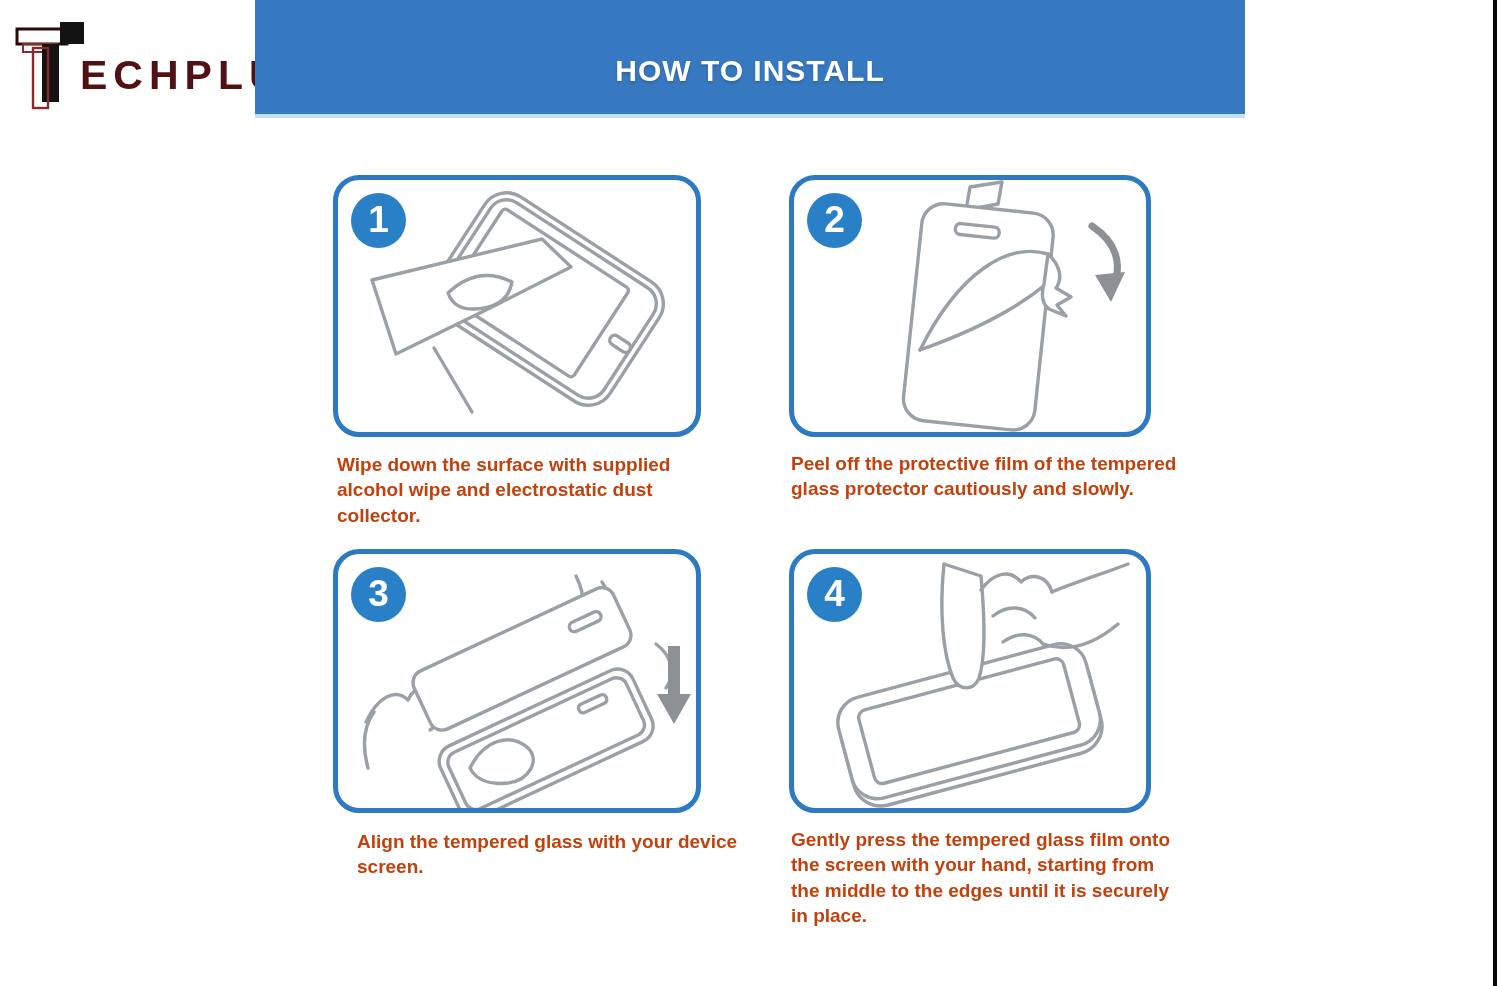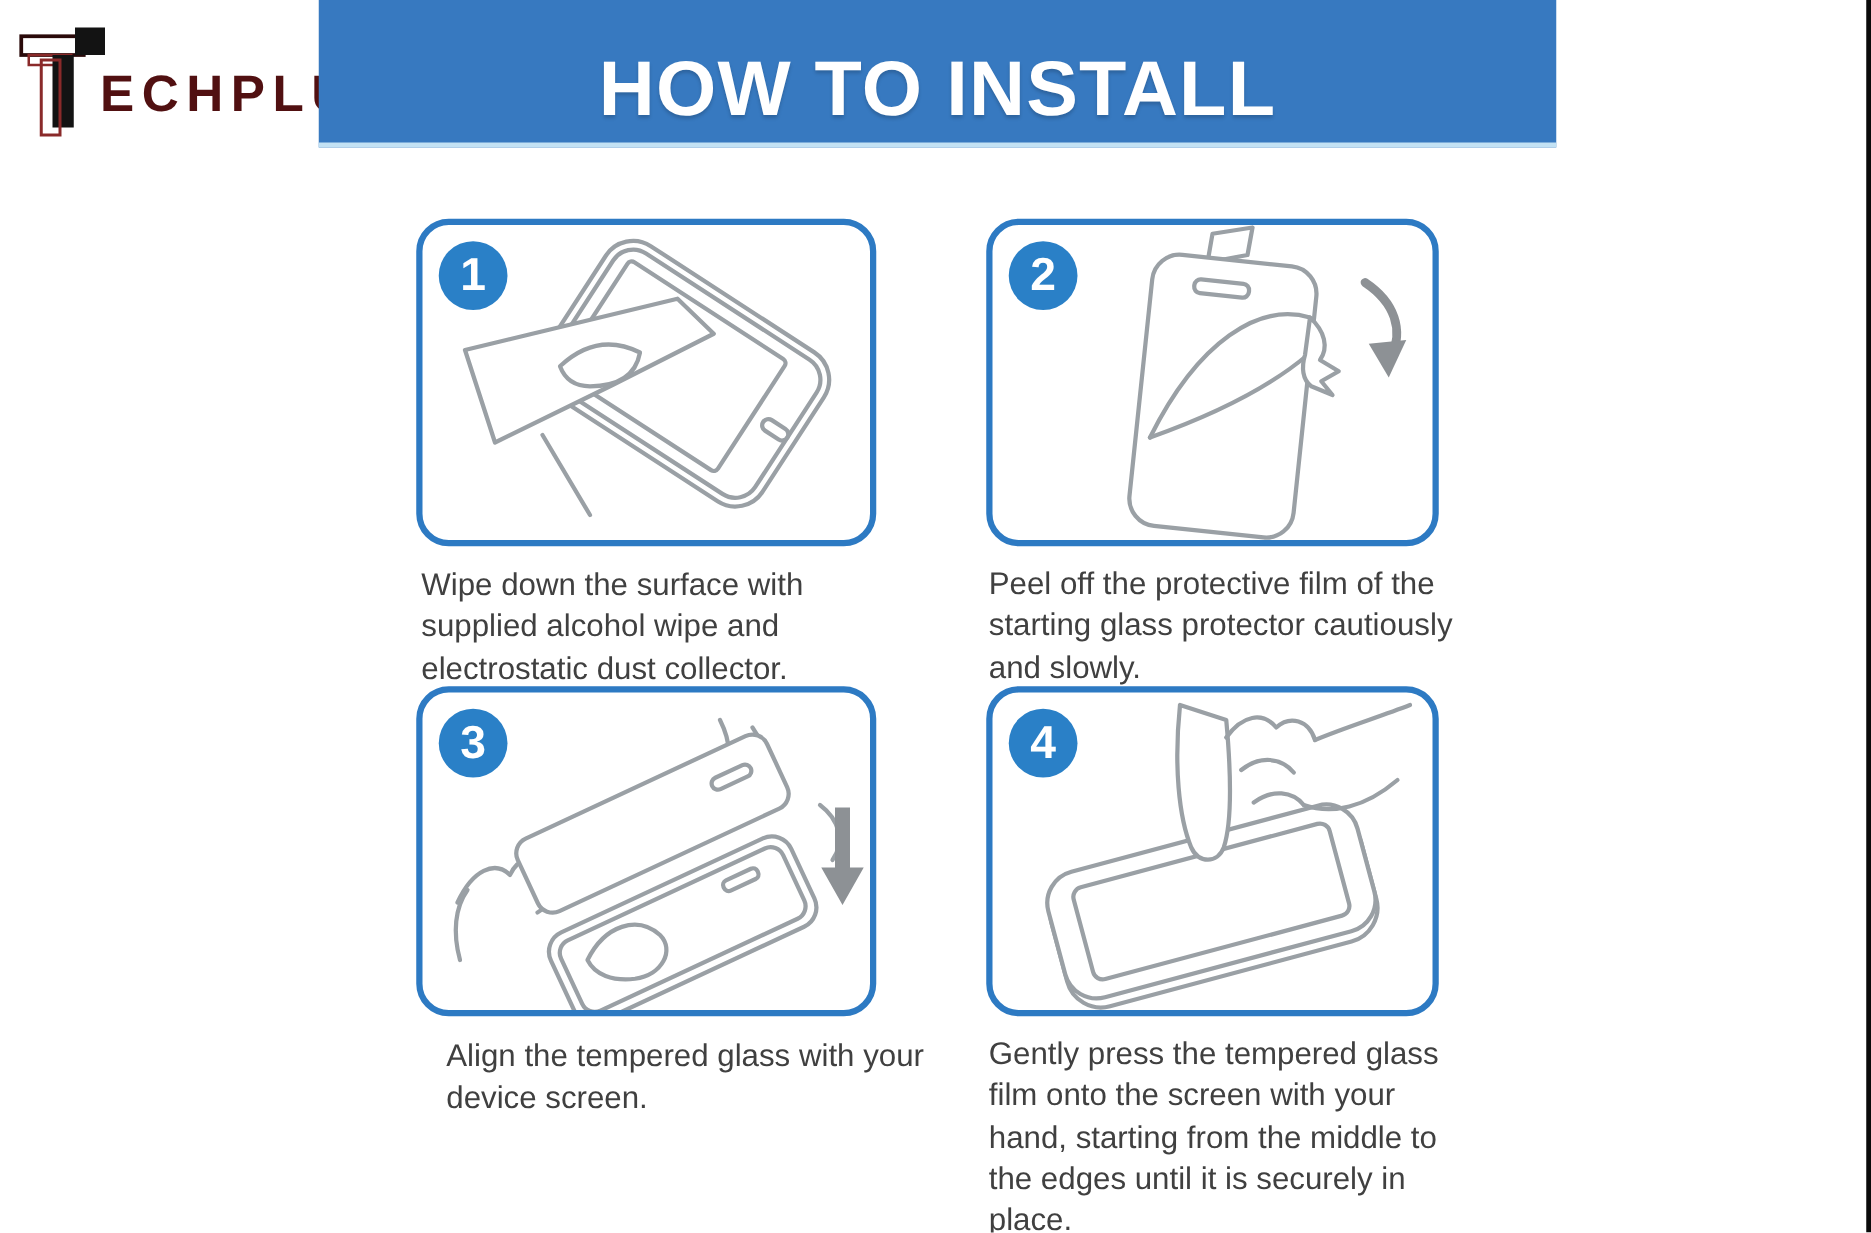--- a/index.html
+++ b/index.html
@@ -27,42 +27,42 @@
     line-height: 1; margin-left: -2px; padding-bottom: 52px;
   }
 
   
   .header {
     position: absolute; left: 255px; top: 0; width: 990px; height: 118px;
     background: #3779c0; border-bottom: 4px solid #c3e2f4;
     display: flex; align-items: center; justify-content: center;
   }
   .header h1 {
-    color: #ffffff; font-size: 62px; font-weight: bold; letter-spacing: 1px;
+    color: #ffffff; font-size: 30px; font-weight: bold; letter-spacing: 1px;
     text-shadow: 0 2px 3px rgba(0,0,0,0.18);
     margin-top: 28px;
   }
 
   
   .box {
     position: absolute; background: #ffffff;
     border: 5px solid #2d7ac3; border-radius: 26px;
   }
   .box svg.illus { position: absolute; left: 0; top: 0; width: 100%; height: 100%; }
   .badge {
     position: absolute; left: 13px; top: 13px; width: 55px; height: 55px;
     border-radius: 50%; background: #2a80c7; z-index: 2;
     display: flex; align-items: center; justify-content: center;
   }
   .badge span {
     color: #ffffff; font-size: 37px; font-weight: bold; line-height: 1;
     transform: translateY(-1px);
   }
   .caption {
-    position: absolute; color: #404040; font-size: 25px; font-weight: normal;
+    position: absolute; color: #c2410c; font-size: 19px; font-weight: bold;
     line-height: 1.33; width: 392px;
   }
 
   .box-1 { left: 333px; top: 175px; width: 368px; height: 262px; }
   .box-2 { left: 789px; top: 175px; width: 362px; height: 262px; }
   .box-3 { left: 333px; top: 549px; width: 368px; height: 264px; }
   .box-4 { left: 789px; top: 549px; width: 362px; height: 264px; }
 
   .caption-1 { left: 337px; top: 452px; }
   .caption-2 { left: 791px; top: 451px; }
@@ -124,21 +124,21 @@
       <rect class="lineart-fill" x="118" y="28" width="132" height="218" rx="22"></rect>
       <rect class="lineart" x="152" y="46" width="44" height="11" rx="5" stroke-width="2.6"></rect>
     </g>
     <path class="lineart" d="M126,170 C 165,92 214,62 254,74"></path>
     <path class="lineart" d="M126,170 C 188,148 226,126 252,104"></path>
     <path class="lineart-fill" d="M254,74 C 266,85 269,98 262,108 L277,117 L263,125 L272,136 L255,129 C 248,124 247,114 250,104 Z" stroke-width="2.8"></path>
     <path d="M298,46 C 322,62 329,84 319,106" fill="none" stroke="#8d9195" stroke-width="7" stroke-linecap="round"></path>
     <polygon class="solidgray" points="301,95 331,92 317,122"></polygon>
   </svg>
 </div>
-<p class="caption caption-2">Peel off the protective film of the starting glass protector cautiously and slowly.</p>
+<p class="caption caption-2">Peel off the protective film of the tempered glass protector cautiously and slowly.</p>
 
 <div class="box box-3">
   <div class="badge">
     <span>3</span>
   </div>
   <svg class="illus" viewBox="0 0 358 254">
 
     <path class="lineart" d="M28,168 C 40,142 58,134 70,146 C 76,132 92,128 100,140 C 110,152 106,168 92,176"></path>
     <path class="lineart" d="M30,214 C 24,192 26,172 36,158"></path>
 

